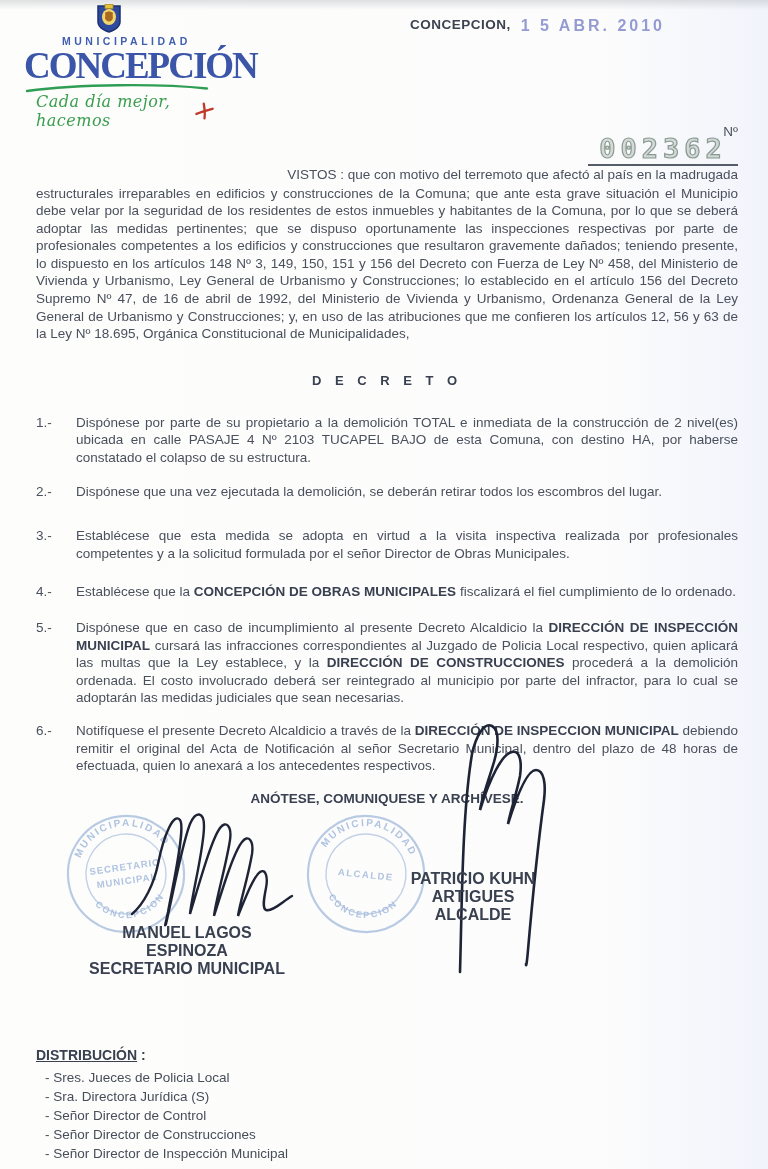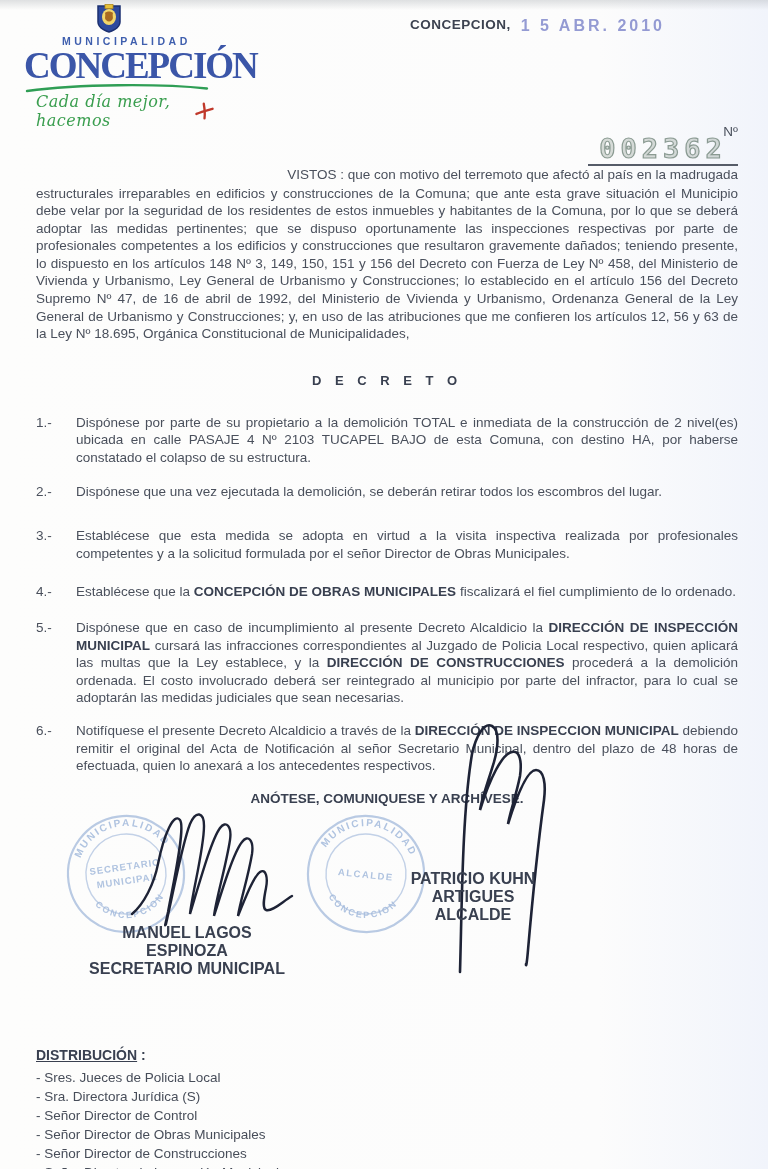--- a/index.html
+++ b/index.html
@@ -64,21 +64,21 @@
   .sig-left{left:88px;top:-6px;}
   .sig-right{left:380px;top:-96px;}
   .name-block{position:absolute;text-align:center;font-weight:bold;color:#394050;
         font-size:16px;line-height:18px;}
   .nb-left{left:46px;top:114px;width:210px;}
   .nb-right{left:332px;top:60px;width:210px;}
   
   .dist{margin-top:34px;font-size:13.5px;line-height:19px;}
   .dist-title{font-size:14px;font-weight:bold;color:#394050;margin-bottom:3px;}
   .dist-title span.u{text-decoration:underline;}
-  .dist-item{color:#474d59;}
+  .dist-item{color:#474d59;margin-left:9px;}
 </style>
 </head>
 <body>
 
 <div class="page">
 
   <div class="header">
     <div class="logo">
       <svg class="shield" width="26" height="30" viewBox="0 0 26 30">
         <path d="M2,2 h22 v16 c0,7 -11,10 -11,10 c0,0 -11,-3 -11,-10 z" fill="#2e4a9e" stroke="#1c3070" stroke-width="1.5"></path>
@@ -204,19 +204,18 @@
         <div>PATRICIO KUHN ARTIGUES</div>
         <div>ALCALDE</div>
       </div>
     </div>
 
     <div class="dist">
       <div class="dist-title"><span class="u">DISTRIBUCIÓN</span><span> :</span></div>
       <div class="dist-item">- Sres.  Jueces de Policia Local</div>
       <div class="dist-item">- Sra.   Directora Jurídica (S)</div>
       <div class="dist-item">- Señor Director de Control</div>
-      <div class="dist-item">- Señor Director de Obras Municipales</div>
       <div class="dist-item">- Señor Director de Construcciones</div>
       <div class="dist-item">- Señor Director de Inspección Municipal</div>
     </div>
 
   </div>
 </div>
 
 </body></html>

